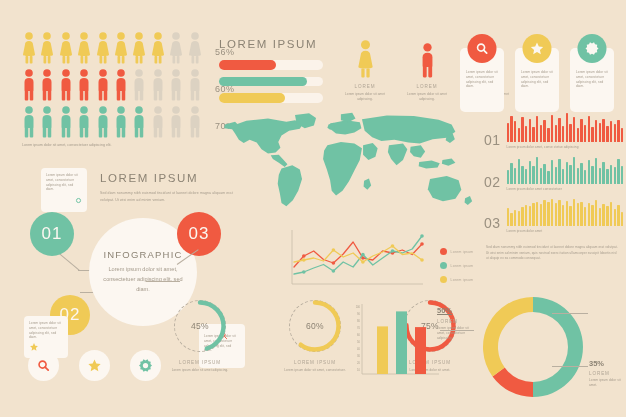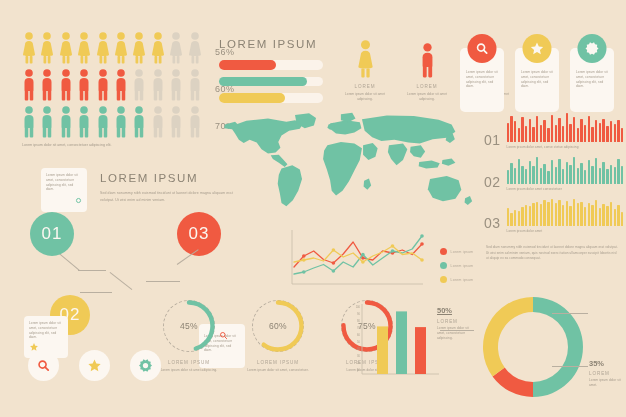--- a/index.html
+++ b/index.html
@@ -405,20 +405,24 @@
     <div class="connector" style="left:78px; top:110px; width:28px;"></div>
     <div class="connector" style="left:80px; top:132px; width:32px;"></div>
     <div class="connector" style="left:110px; top:112px; width:28px; transform:rotate(38deg); transform-origin:left center;"></div>
   </div>
 
   <div class="abs" style="left:100px; top:172px; width:135px;">
     <div class="h-title">LOREM IPSUM</div>
     <div class="micro" style="margin-top:6px; line-height:1.9; font-size:3.5px;">Sed diam nonummy nibh euismod tincidunt ut laoreet dolore magna aliquam erat volutpat. Ut wisi enim ad minim veniam.</div>
   </div>
 
+  <div class="abs centercirc" style="left:89px; top:218px;">
+    <div class="t">INFOGRAPHIC</div>
+    <div class="b">Lorem ipsum dolor sit amet, consectetuer adipiscing elit, sed diam.</div>
+  </div>
 
   <div class="abs numbadge" style="left:30px; top:212px; width:44px; height:44px; background:#70C2A4;">
     <span>01</span>
   </div>
   <div class="abs popcard" style="left:41px; top:168px; width:46px; height:44px; padding:5px 5px 0 5px;">
     <div class="micro">Lorem ipsum dolor sit amet, consectetuer adipiscing elit, sed diam.</div>
     <span class="abs" style="right:4px; bottom:3px;">
       <svg width="9" height="9" viewBox="0 0 24 24" fill="none" stroke="#70C2A4" stroke-width="2.6">
         <circle cx="12" cy="12" r="5.5"></circle>
       </svg>
@@ -508,21 +512,21 @@
       <div class="legitem">
         <div class="dot" style="background: rgb(112, 194, 164);"></div>
         <span>Lorem ipsum</span>
       </div>
       <div class="legitem">
         <div class="dot" style="background: rgb(240, 202, 86);"></div>
         <span>Lorem ipsum</span>
       </div>
     </div>
 
-  <div class="abs" style="left:152px; top:300px; display:flex; gap:15px;" id="ringCharts">
+  <div class="abs" style="left:163px; top:300px; display:flex; gap:41px;" id="ringCharts">
       <div style="width: 74px; text-align: center;">
         <div class="ring" style="margin: 0px auto;">
           <div class="dotted"></div>
           <svg width="52" height="52" viewBox="0 0 52 52">
             <circle cx="26" cy="26" r="23.5" fill="none" stroke="#70C2A4" stroke-width="4.4" stroke-linecap="round" stroke-dasharray="66.44 147.65" transform="rotate(-90 26 26)"></circle>
           </svg>
           <div class="val">45%</div>
         </div>
         <div class="tiny-lbl" style="margin-top: 8px;">LOREM IPSUM</div>
         <div class="micro" style="margin-top: 3px;">Lorem ipsum dolor sit amet adipiscing.</div>

